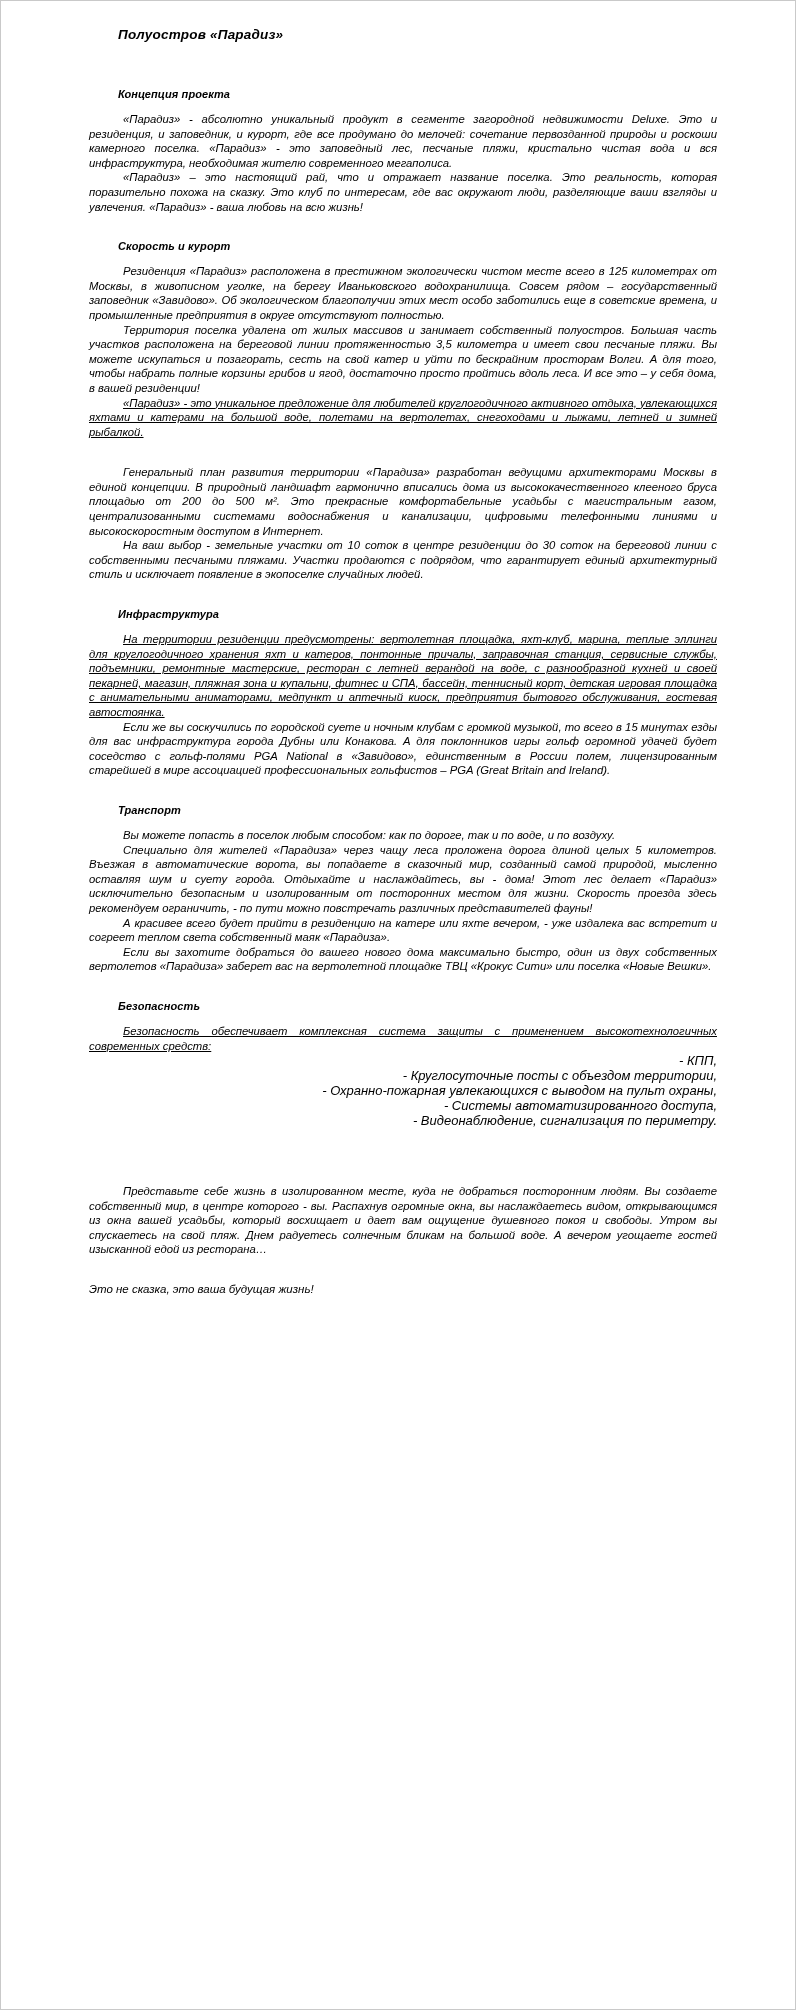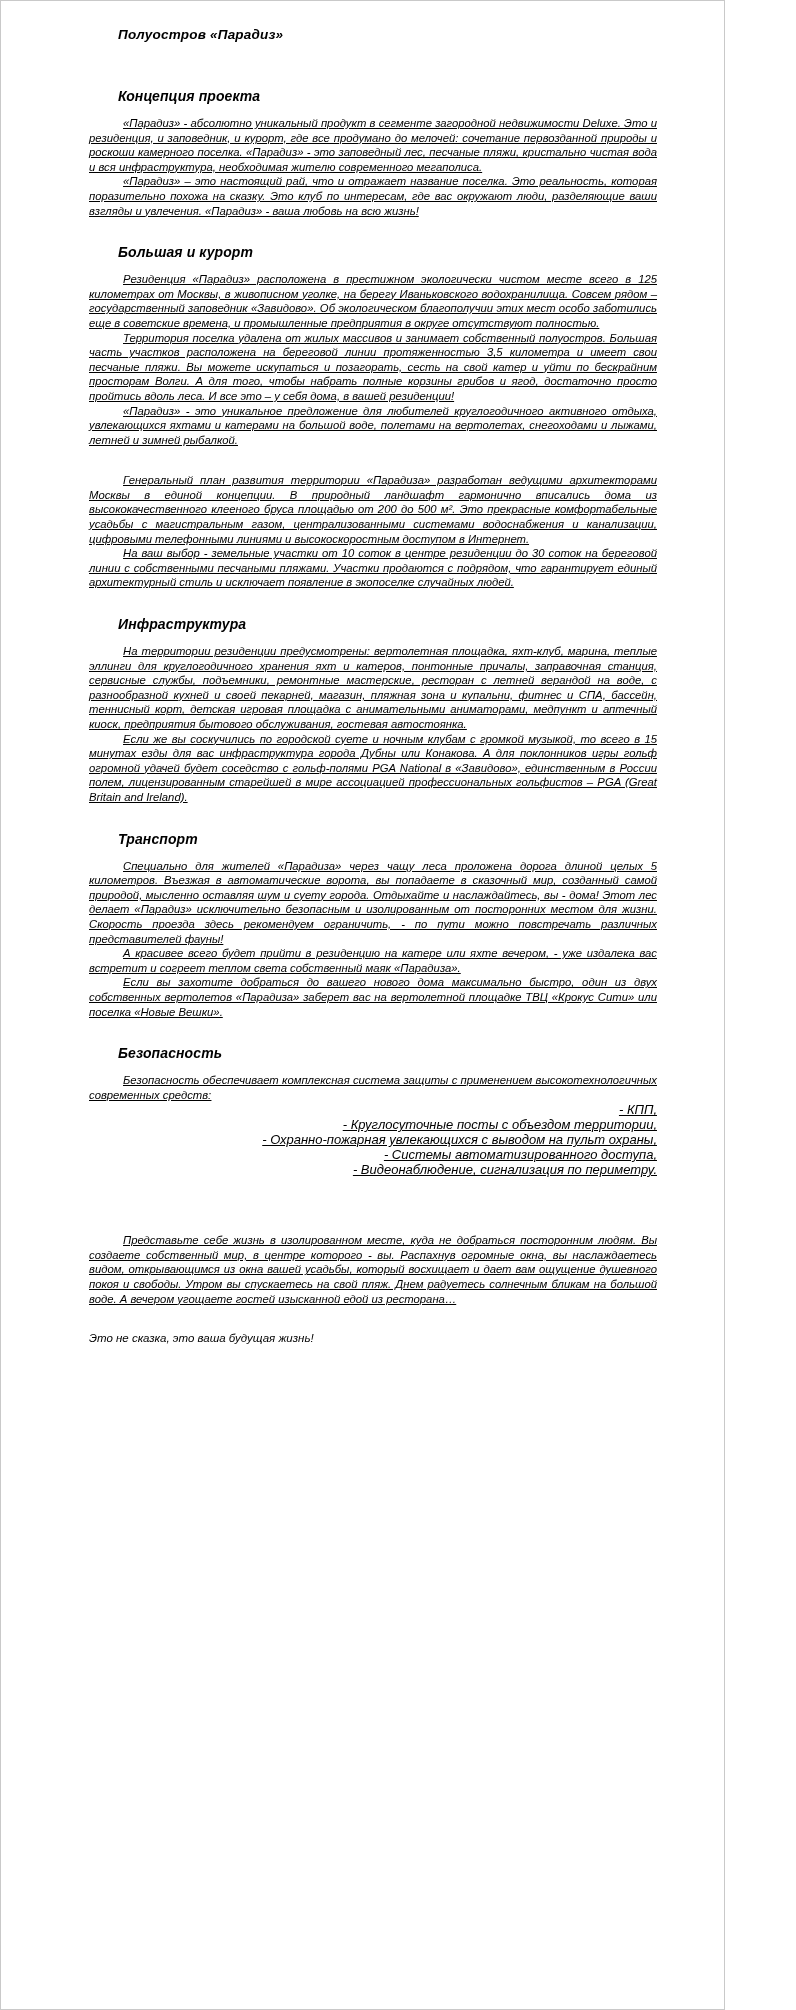--- a/index.html
+++ b/index.html
@@ -8,58 +8,57 @@
     background: #ffffff;
   }
   body {
     width: 796px;
     min-height: 2010px;
     font-family: "Liberation Sans", sans-serif;
     color: #000000;
   }
   .page {
     position: relative;
-    width: 725px;
+    width: 796px;
     min-height: 2010px;
     box-sizing: border-box;
     padding: 22px 62px 20px 62px;
     border: 1px solid #c9c9c9;
     background: #ffffff;
   }
   .doc-title {
     font-style: italic;
     font-weight: bold;
     font-size: 13.5px;
     margin: 4px 0 0 55px;
     letter-spacing: 0.2px;
   }
   .section {
     margin-top: 26px;
   }
   h2.section-head {
-    font-size: 14px;
+    font-size: 11px;
     font-style: italic;
     font-weight: bold;
     margin: 0 0 12px 55px;
     padding: 0;
     letter-spacing: 0.1px;
   }
   p.para {
     font-size: 11.3px;
     font-style: italic;
     line-height: 14.6px;
     text-align: justify;
     margin: 0 0 0 0;
     text-indent: 34px;
     padding: 0 0 0 0;
   }
   .body-col {
     margin-left: 26px;
-    margin-right: 5px;
-    text-decoration: underline;
+    margin-right: 16px;
   }
   p.para + p.para {
     margin-top: 0px;
   }
   .u { text-decoration: underline; }
   .list-line {
     font-size: 13px;
     font-style: italic;
     line-height: 15px;
     text-indent: 34px;
@@ -84,21 +83,21 @@
 
   <div class="section" style="margin-top:46px;">
     <h2 class="section-head">Концепция проекта</h2>
     <div class="body-col">
       <p class="para">«Парадиз» - абсолютно уникальный продукт в сегменте загородной недвижимости Deluxe. Это и резиденция, и заповедник, и курорт, где все продумано до мелочей: сочетание первозданной природы и роскоши камерного поселка. «Парадиз» - это заповедный лес, песчаные пляжи, кристально чистая вода и вся инфраструктура, необходимая жителю современного мегаполиса.</p>
       <p class="para">«Парадиз» – это настоящий рай, что и отражает название поселка. Это реальность, которая поразительно похожа на сказку. Это клуб по интересам, где вас окружают люди, разделяющие ваши взгляды и увлечения. «Парадиз» - ваша любовь на всю жизнь!</p>
     </div>
   </div>
 
   <div class="section">
-    <h2 class="section-head">Большая и курорт</h2>
+    <h2 class="section-head">Скорость и курорт</h2>
     <div class="body-col">
       <p class="para">Резиденция «Парадиз» расположена в престижном экологически чистом месте всего в 125 километрах от Москвы, в живописном уголке, на берегу Иваньковского водохранилища. Совсем рядом – государственный заповедник «Завидово». Об экологическом благополучии этих мест особо заботились еще в советские времена, и промышленные предприятия в округе отсутствуют полностью.</p>
       <p class="para">Территория поселка удалена от жилых массивов и занимает собственный полуостров. Большая часть участков расположена на береговой линии протяженностью 3,5 километра и имеет свои песчаные пляжи. Вы можете искупаться и позагорать, сесть на свой катер и уйти по бескрайним просторам Волги. А для того, чтобы набрать полные корзины грибов и ягод, достаточно просто пройтись вдоль леса. И все это – у себя дома, в вашей резиденции!</p>
       <p class="para u">«Парадиз» - это уникальное предложение для любителей круглогодичного активного отдыха, увлекающихся яхтами и катерами на большой воде, полетами на вертолетах, снегоходами и лыжами, летней и зимней рыбалкой.</p>
     </div>
   </div>
 
   <div class="section">
     <div class="body-col">
       <p class="para">Генеральный план развития территории «Парадиза» разработан ведущими архитекторами Москвы в единой концепции. В природный ландшафт гармонично вписались дома из высококачественного клееного бруса площадью от 200 до 500 м². Это прекрасные комфортабельные усадьбы с магистральным газом, централизованными системами водоснабжения и канализации, цифровыми телефонными линиями и высокоскоростным доступом в Интернет.</p>
@@ -110,20 +109,21 @@
     <h2 class="section-head">Инфраструктура</h2>
     <div class="body-col">
       <p class="para u">На территории резиденции предусмотрены: вертолетная площадка, яхт-клуб, марина, теплые эллинги для круглогодичного хранения яхт и катеров, понтонные причалы, заправочная станция, сервисные службы, подъемники, ремонтные мастерские, ресторан с летней верандой на воде, с разнообразной кухней и своей пекарней, магазин, пляжная зона и купальни, фитнес и СПА, бассейн, теннисный корт, детская игровая площадка с анимательными аниматорами, медпункт и аптечный киоск, предприятия бытового обслуживания, гостевая автостоянка.</p>
       <p class="para">Если же вы соскучились по городской суете и ночным клубам с громкой музыкой, то всего в 15 минутах езды для вас инфраструктура города Дубны или Конакова. А для поклонников игры гольф огромной удачей будет соседство с гольф-полями PGA National в «Завидово», единственным в России полем, лицензированным старейшей в мире ассоциацией профессиональных гольфистов – PGA (Great Britain and Ireland).</p>
     </div>
   </div>
 
   <div class="section">
     <h2 class="section-head">Транспорт</h2>
     <div class="body-col">
+      <p class="para">Вы можете попасть в поселок любым способом: как по дороге, так и по воде, и по воздуху.</p>
       <p class="para">Специально для жителей «Парадиза» через чащу леса проложена дорога длиной целых 5 километров. Въезжая в автоматические ворота, вы попадаете в сказочный мир, созданный самой природой, мысленно оставляя шум и суету города. Отдыхайте и наслаждайтесь, вы - дома! Этот лес делает «Парадиз» исключительно безопасным и изолированным от посторонних местом для жизни. Скорость проезда здесь рекомендуем ограничить, - по пути можно повстречать различных представителей фауны!</p>
       <p class="para">А красивее всего будет прийти в резиденцию на катере или яхте вечером, - уже издалека вас встретит и согреет теплом света собственный маяк «Парадиза».</p>
       <p class="para">Если вы захотите добраться до вашего нового дома максимально быстро, один из двух собственных вертолетов «Парадиза» заберет вас на вертолетной площадке ТВЦ «Крокус Сити» или поселка «Новые Вешки».</p>
     </div>
   </div>
 
   <div class="section">
     <h2 class="section-head">Безопасность</h2>
     <div class="body-col">
       <p class="para u">Безопасность обеспечивает комплексная система защиты с применением высокотехнологичных современных средств:</p>

